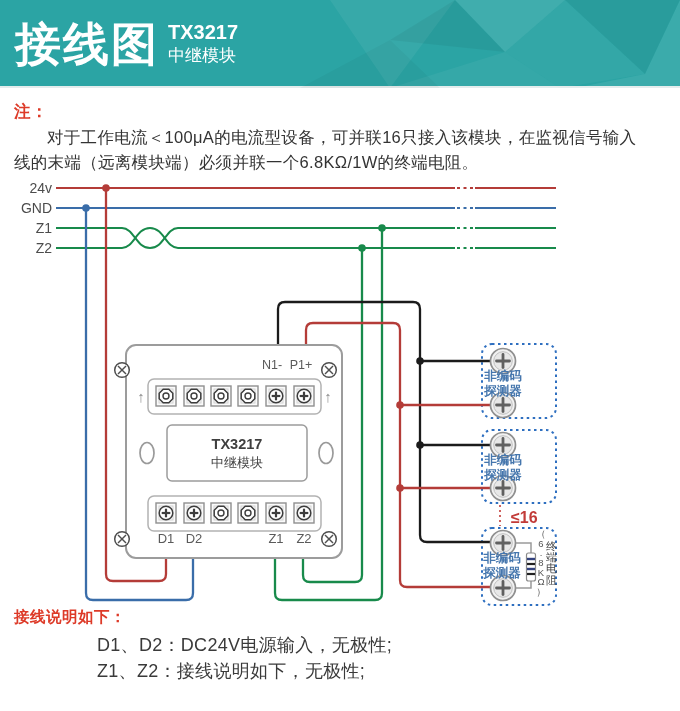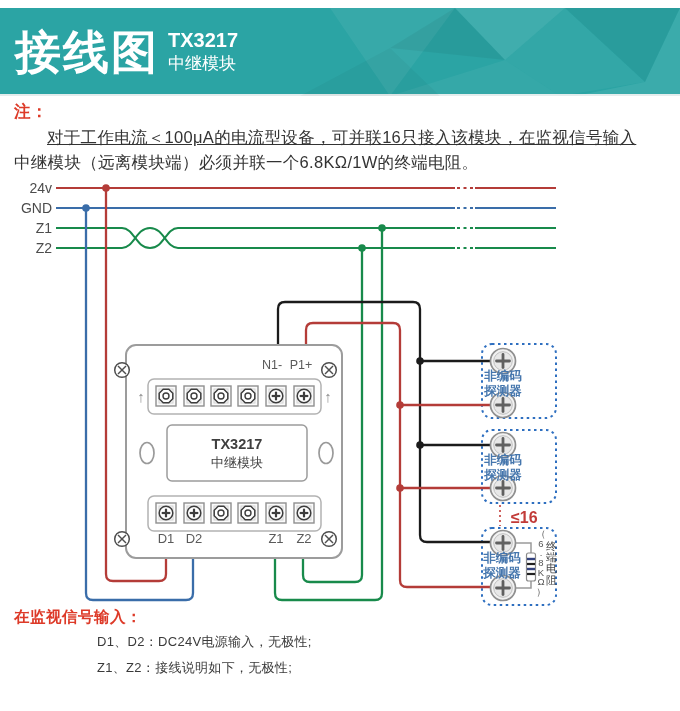--- a/index.html
+++ b/index.html
@@ -4,30 +4,30 @@
 <style>
   :root{
     --teal:#2ba4a4; --red-text:#dd3a28; --wire-red:#b43c38; --wire-blue:#3a6da9;
     --wire-green:#188a4b; --wire-black:#1b1b1b; --det-blue:#2e6fc0; --ink:#333;
   }
   *{margin:0;padding:0;box-sizing:border-box;}
   body{background:#fff;font-family:"Liberation Sans","DejaVu Sans",sans-serif;}
   .page{position:relative;width:680px;height:711px;background:#fff;overflow:hidden;}
 
   
-  .hdr{position:absolute;left:0;top:0;width:680px;height:88px;background:var(--teal);border-bottom:2px solid #e3ecec;margin-top:8px;}
+  .hdr{position:absolute;left:0;top:0;width:680px;height:88px;background:var(--teal);border-bottom:2px solid #e3ecec;}
   .hdr svg.poly{position:absolute;inset:0;}
   .hdr .title{position:absolute;left:15px;top:14px;font-size:46px;font-weight:bold;color:#fff;letter-spacing:2px;}
   .hdr .model{position:absolute;left:168px;top:21px;font-size:20px;color:#fff;font-weight:600;}
   .hdr .sub{position:absolute;left:168px;top:44px;font-size:17px;color:#fff;}
 
   
   .note{position:absolute;left:14px;top:101px;font-size:16.5px;color:var(--red-text);font-weight:600;letter-spacing:.5px;display:flex;}
   .note .gap{width:14px;}
-  .desc1{position:absolute;left:47px;top:127px;font-size:16.5px;color:var(--ink);letter-spacing:.3px;text-decoration:underline;}
+  .desc1{position:absolute;left:47px;top:127px;font-size:16.5px;color:var(--ink);letter-spacing:.3px;}
   .desc2{position:absolute;left:14px;top:152px;font-size:16.5px;color:var(--ink);letter-spacing:.3px;}
 
   
   svg#diagram{position:absolute;left:0;top:0;width:680px;height:711px;}
   .w{fill:none;stroke-linecap:butt;}
   .bus{stroke-width:2;}
   .dev{stroke-width:2.3;}
   .red{stroke:var(--wire-red);} .blue{stroke:var(--wire-blue);}
   .green{stroke:var(--wire-green);} .black{stroke:var(--wire-black);}
   .dash{stroke-dasharray:3,3.5;}
@@ -37,21 +37,21 @@
   .modname{font-size:14.5px;font-weight:bold;fill:#3f3f3f;}
   .modtype{font-size:13px;fill:#3f3f3f;}
   .dettext{font-size:12.5px;font-weight:600;fill:#4576ad;}
   .countnote{font-size:16px;font-weight:600;fill:#c23b38;}
   .vtext{font-size:9.5px;fill:#555;}
   .vtext2{font-size:11px;fill:#474747;}
   .arrow{font-size:15px;fill:#8f8f8f;font-weight:bold;}
 
   
   .instr-title{position:absolute;left:14px;top:607px;font-size:15.5px;color:var(--red-text);font-weight:600;letter-spacing:.5px;}
-  .instr{position:absolute;left:97px;font-size:13px;color:#3a3a3a;letter-spacing:.3px;}
+  .instr{position:absolute;left:97px;font-size:18px;color:#3a3a3a;letter-spacing:.3px;}
   .i0{top:633px;} .i1{top:659px;} .i2{top:685px;}
 </style>
 </head>
 <body>
 
 <div class="page">
 
   <div class="hdr">
     <svg class="poly" viewBox="0 0 680 88" preserveAspectRatio="none">
       <polygon points="330,0 455,0 390,88" fill="rgba(255,255,255,0.06)"></polygon>
@@ -66,21 +66,21 @@
     <div class="title">接线图</div>
     <div class="model">TX3217</div>
     <div class="sub">中继模块</div>
   </div>
 
   <div class="note">
     <span>注：</span>
     <span class="gap"></span>
   </div>
   <div class="desc1">对于工作电流＜100μA的电流型设备，可并联16只接入该模块，在监视信号输入</div>
-  <div class="desc2">中继模块（远离模块端）必须并联一个6.8KΩ/1W的终端电阻。</div>
+  <div class="desc2">线的末端（远离模块端）必须并联一个6.8KΩ/1W的终端电阻。</div>
 
   <svg id="diagram" viewBox="0 0 680 711">
     <defs>
       <g id="sym-hex">
         <rect x="-10" y="-10" width="20" height="20" fill="#fafafa" stroke="#8f8f8f" stroke-width="1.4"></rect>
         <rect x="-7" y="-7" width="14" height="14" fill="none" stroke="#d2d2d2" stroke-width="1"></rect>
         <polygon points="6.8,2.8 2.8,6.8 -2.8,6.8 -6.8,2.8 -6.8,-2.8 -2.8,-6.8 2.8,-6.8 6.8,-2.8" fill="#fff" stroke="#3d3d3d" stroke-width="1.5"></polygon>
         <circle r="3" fill="none" stroke="#3d3d3d" stroke-width="1.4"></circle>
       </g>
       <g id="sym-phil">
@@ -216,17 +216,17 @@
       <rect x="526.5" y="553" width="9" height="28" rx="2" fill="#fff" stroke="#8a8a8a" stroke-width="1.2"></rect>
       <line x1="527" y1="559" x2="535" y2="559" stroke="#33427e" stroke-width="2.4"></line>
       <line x1="527" y1="564" x2="535" y2="564" stroke="#222222" stroke-width="2.2"></line>
       <line x1="527" y1="569" x2="535" y2="569" stroke="#33427e" stroke-width="2.4"></line>
       <line x1="527" y1="574" x2="535" y2="574" stroke="#222222" stroke-width="2.2"></line>
       <text class="vtext" x="541" y="537" text-anchor="middle"><tspan x="541" dy="0">（</tspan><tspan x="541" dy="1.02em">6</tspan><tspan x="541" dy="1.02em">.</tspan><tspan x="541" dy="1.02em">8</tspan><tspan x="541" dy="1.02em">K</tspan><tspan x="541" dy="1.02em">Ω</tspan><tspan x="541" dy="1.02em">）</tspan></text>
       <text class="vtext2" x="551.5" y="550" text-anchor="middle"><tspan x="551.5" dy="0">终</tspan><tspan x="551.5" dy="1.02em">端</tspan><tspan x="551.5" dy="1.02em">电</tspan><tspan x="551.5" dy="1.02em">阻</tspan></text>
     </g>
   </svg>
 
-  <div class="instr-title">在监视信号输入：</div>
+  <div class="instr-title">接线说明如下：</div>
   <div class="instr i0">D1、D2：DC24V电源输入，无极性;</div>
   <div class="instr i1">Z1、Z2：接线说明如下，无极性;</div>
 
 </div>
 
 </body></html>

